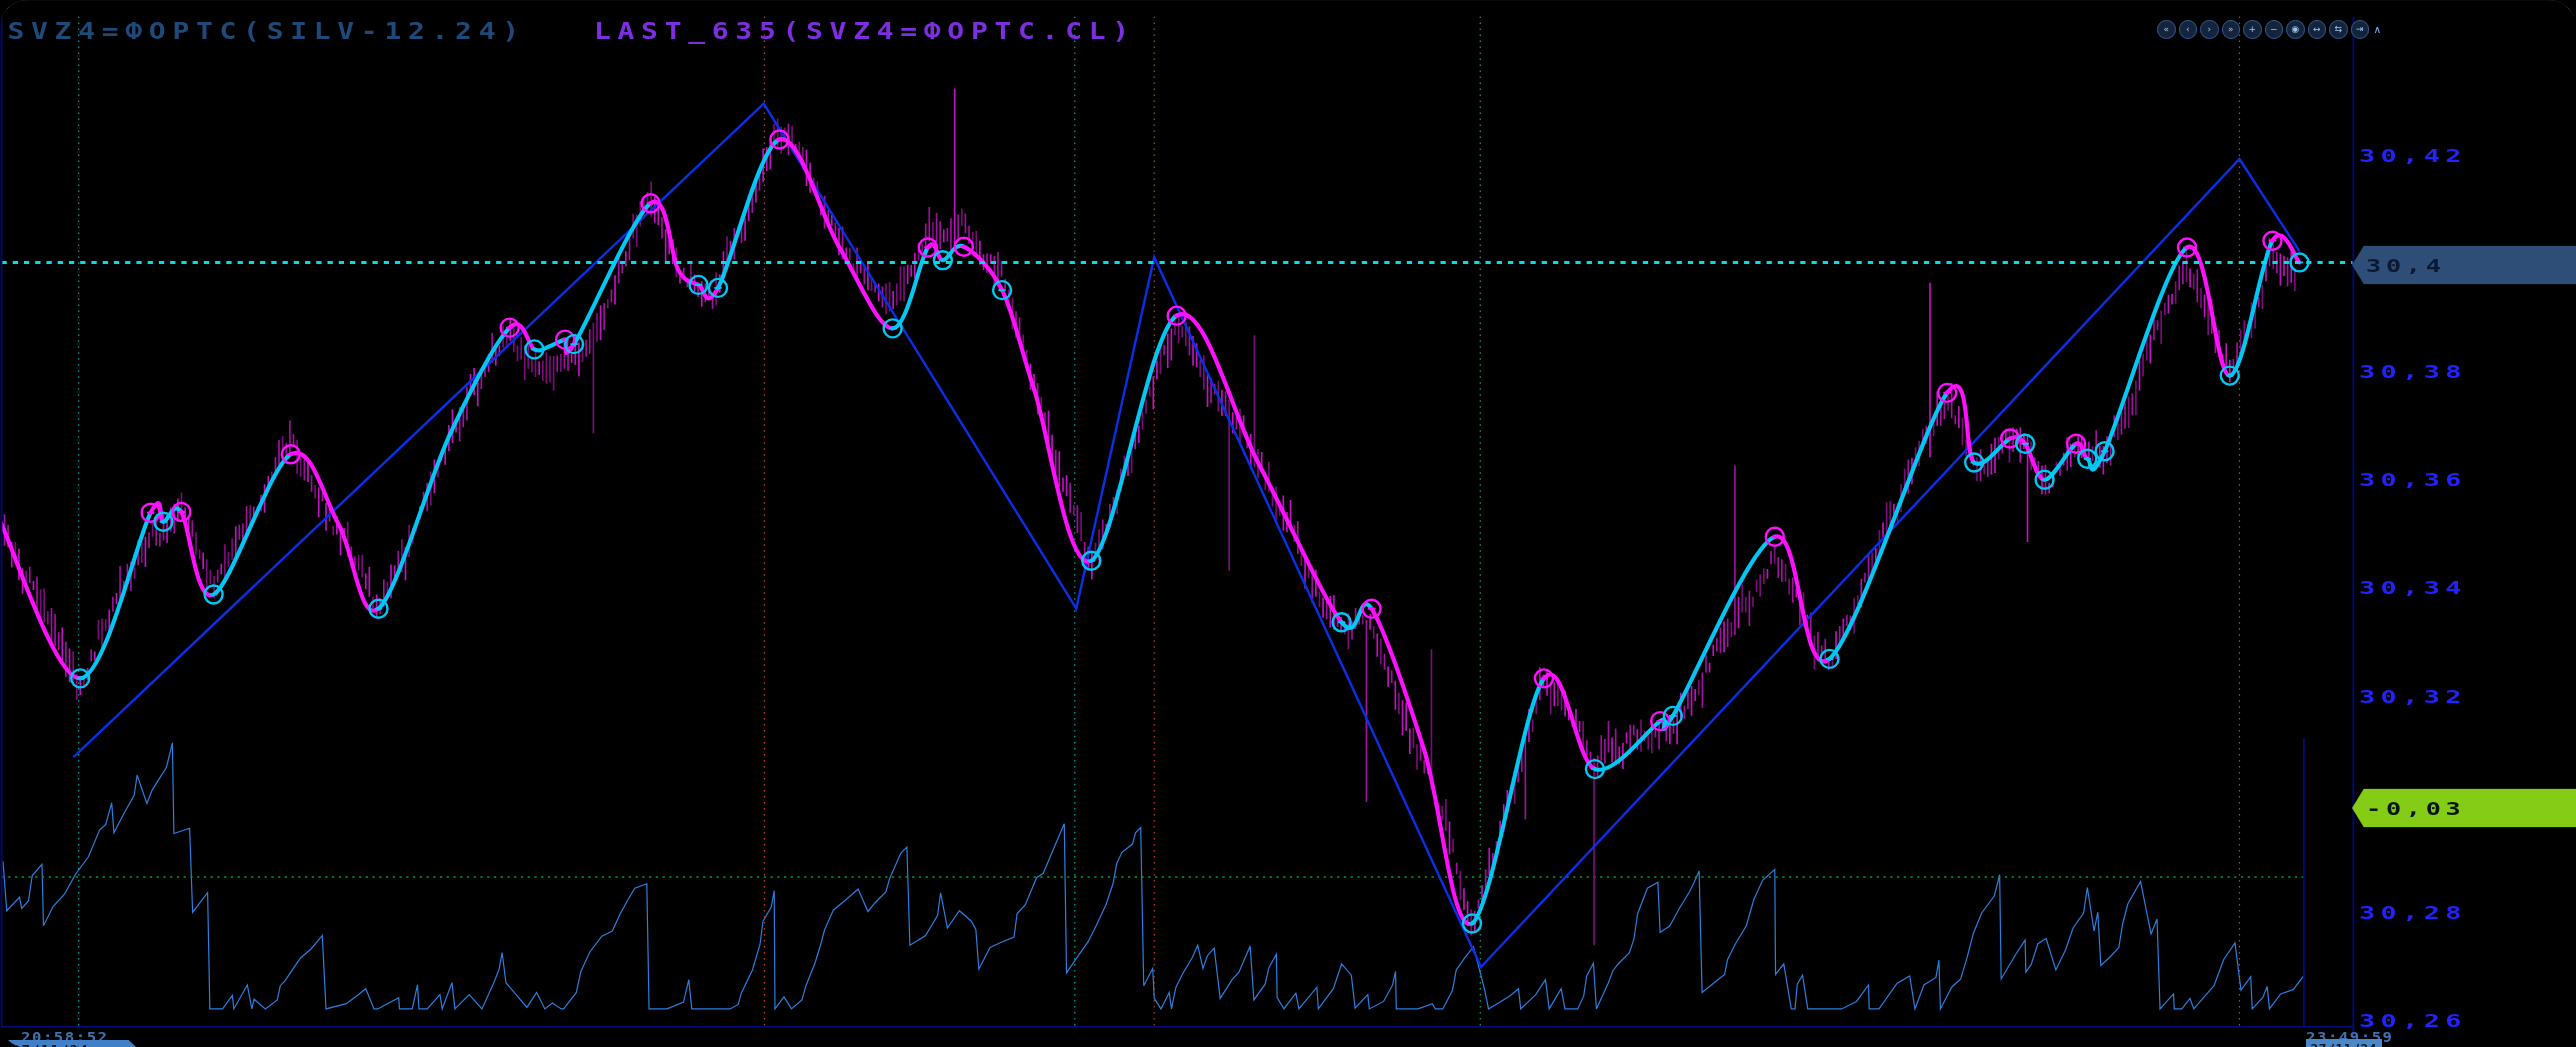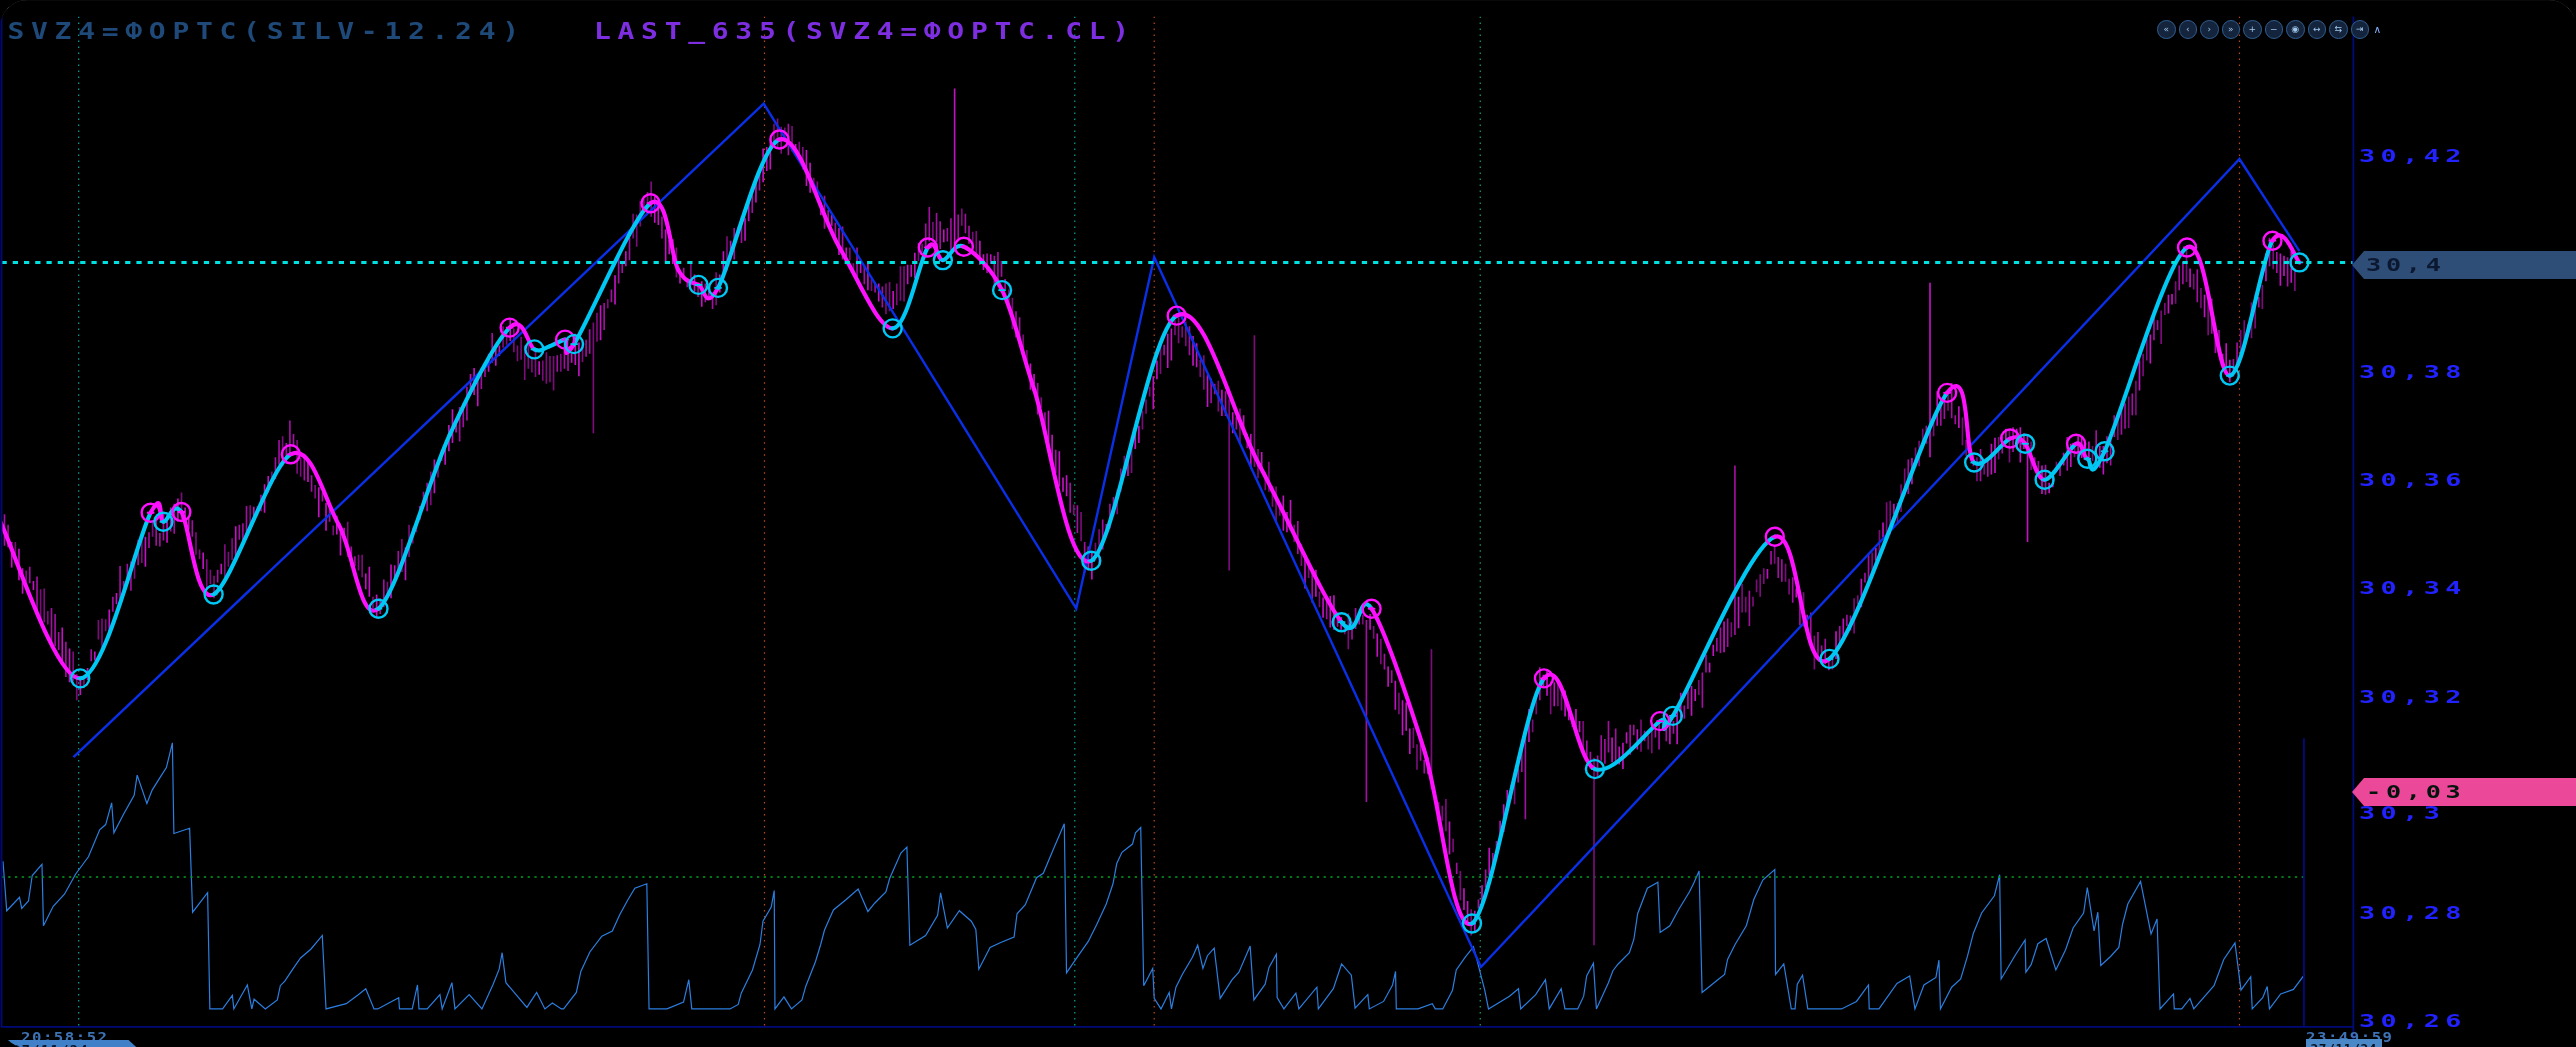--- a/index.html
+++ b/index.html
@@ -24,26 +24,26 @@
     transform:scaleY(.82);transform-origin:top left;white-space:nowrap;}
   
   .navbtns{position:absolute;left:2157px;top:20px;display:flex;align-items:center;gap:3px;}
   .nbtn{width:16.5px;height:16.5px;border-radius:50%;background:#14243d;border:0.7px solid #2e5d8f;
     color:#9fc6ea;font-size:9px;display:flex;align-items:center;justify-content:center;
     font-family:"DejaVu Sans",sans-serif;cursor:pointer;}
   .ncol{color:#7fb3ff;font-size:10.5px;margin-left:1.5px;cursor:pointer;}
   
   .ax-label{position:absolute;left:2359px;transform:translateY(-50%) scale(1.05,.72);
     transform-origin:left center;font-size:25.5px;letter-spacing:5.2px;color:#2222ff;white-space:nowrap;}
-  .bubble{position:absolute;left:2352px;width:224px;height:28px;transform:translateY(-50%);
+  .bubble{position:absolute;left:2352px;width:224px;height:39px;transform:translateY(-50%);
     display:flex;align-items:center;clip-path:polygon(0 50%,12px 0,100% 0,100% 100%,12px 100%);}
   .bubble .btxt{margin-left:13.5px;font-size:24px;letter-spacing:4.5px;transform:scale(1.05,.75);transform-origin:left center;}
   .bub-last{background:#2e4e78;}
   .bub-last .btxt{color:#0b1830;}
-  .bub-osc{background:#ec4899;}
+  .bub-osc{background:#84cc16;margin-top:16px;}
   .bub-osc .btxt{color:#02140b;}
   
   .t-time{position:absolute;font-size:15.7px;letter-spacing:1.5px;color:#3d72b4;transform:scaleY(.85);}
   .t-tag{position:absolute;background:#3f80c8;color:#0a1426;font-size:13.5px;letter-spacing:1.5px;
     padding:1.5px 15px 1.5px 7.5px;clip-path:polygon(0 0,calc(100% - 10.5px) 0,100% 50%,calc(100% - 10.5px) 100%,0 100%);}
   .t-box{position:absolute;background:#4a88c8;color:#06101c;font-size:12.7px;letter-spacing:0.7px;padding:1.5px 4.5px;}
   svg{position:absolute;left:0;top:0;}
 </style>
 </head>
 <body>

